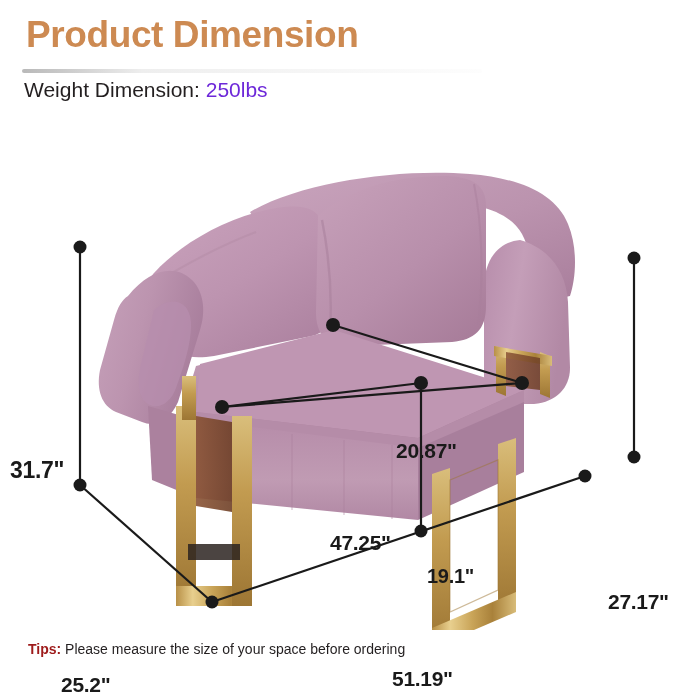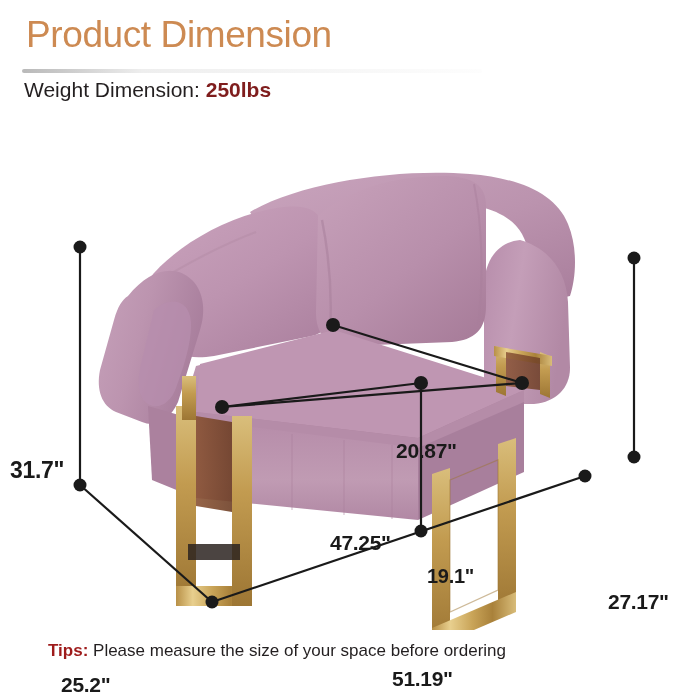--- a/index.html
+++ b/index.html
@@ -6,38 +6,38 @@
   body{
     width:700px;height:700px;background:#ffffff;
     font-family:"Liberation Sans","DejaVu Sans",sans-serif;
     overflow:hidden;position:relative;
   }
   .page{position:relative;width:700px;height:700px;}
 
   
   .title{
     position:absolute;left:26px;top:14px;
-    font-size:37px;font-weight:normal;letter-spacing:-0.4px;
+    font-size:37px;font-weight:bold;letter-spacing:-0.4px;
     color:#cd8a52;white-space:nowrap;
   }
   .divider{
     position:absolute;left:22px;top:69px;width:460px;height:4px;
     background:linear-gradient(to right,#b9b9b9 0px,#c9c9c9 40px,#eeeeee 120px,#f6f6f6 300px,#fdfdfd 460px);
     border-radius:2px;
   }
   .subtitle{
     position:absolute;left:24px;top:78px;
     font-size:21px;color:#231f20;white-space:nowrap;
   }
-  .subtitle b{color:#7f1d1d;font-weight:bold;}
+  .subtitle b{color:#6d28d9;font-weight:normal;}
 
   
   .tips{
     position:absolute;left:28px;top:641px;
-    font-size:17px;color:#231f20;white-space:nowrap;margin-left:20px;
+    font-size:14px;color:#231f20;white-space:nowrap;
   }
   .tips .lbl{color:#9e1b1b;font-weight:bold;}
 
   
   .stage{position:absolute;left:0;top:120px;width:700px;height:510px;}
   .svgwrap{position:absolute;left:0;top:0;width:700px;height:510px;}
 
   
   .dim{
     position:absolute;font-weight:bold;color:#1a1a1a;

